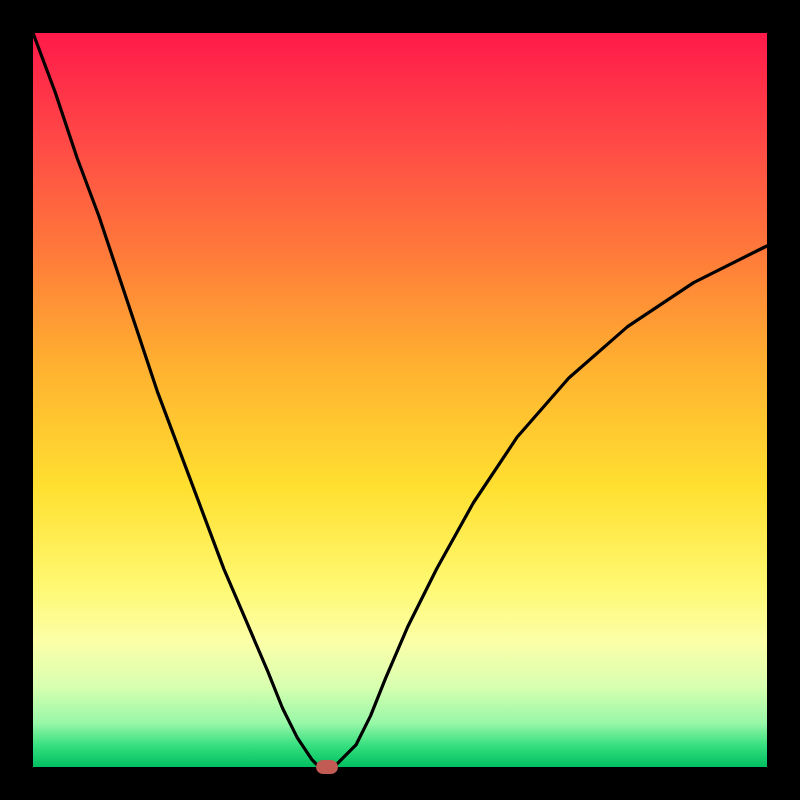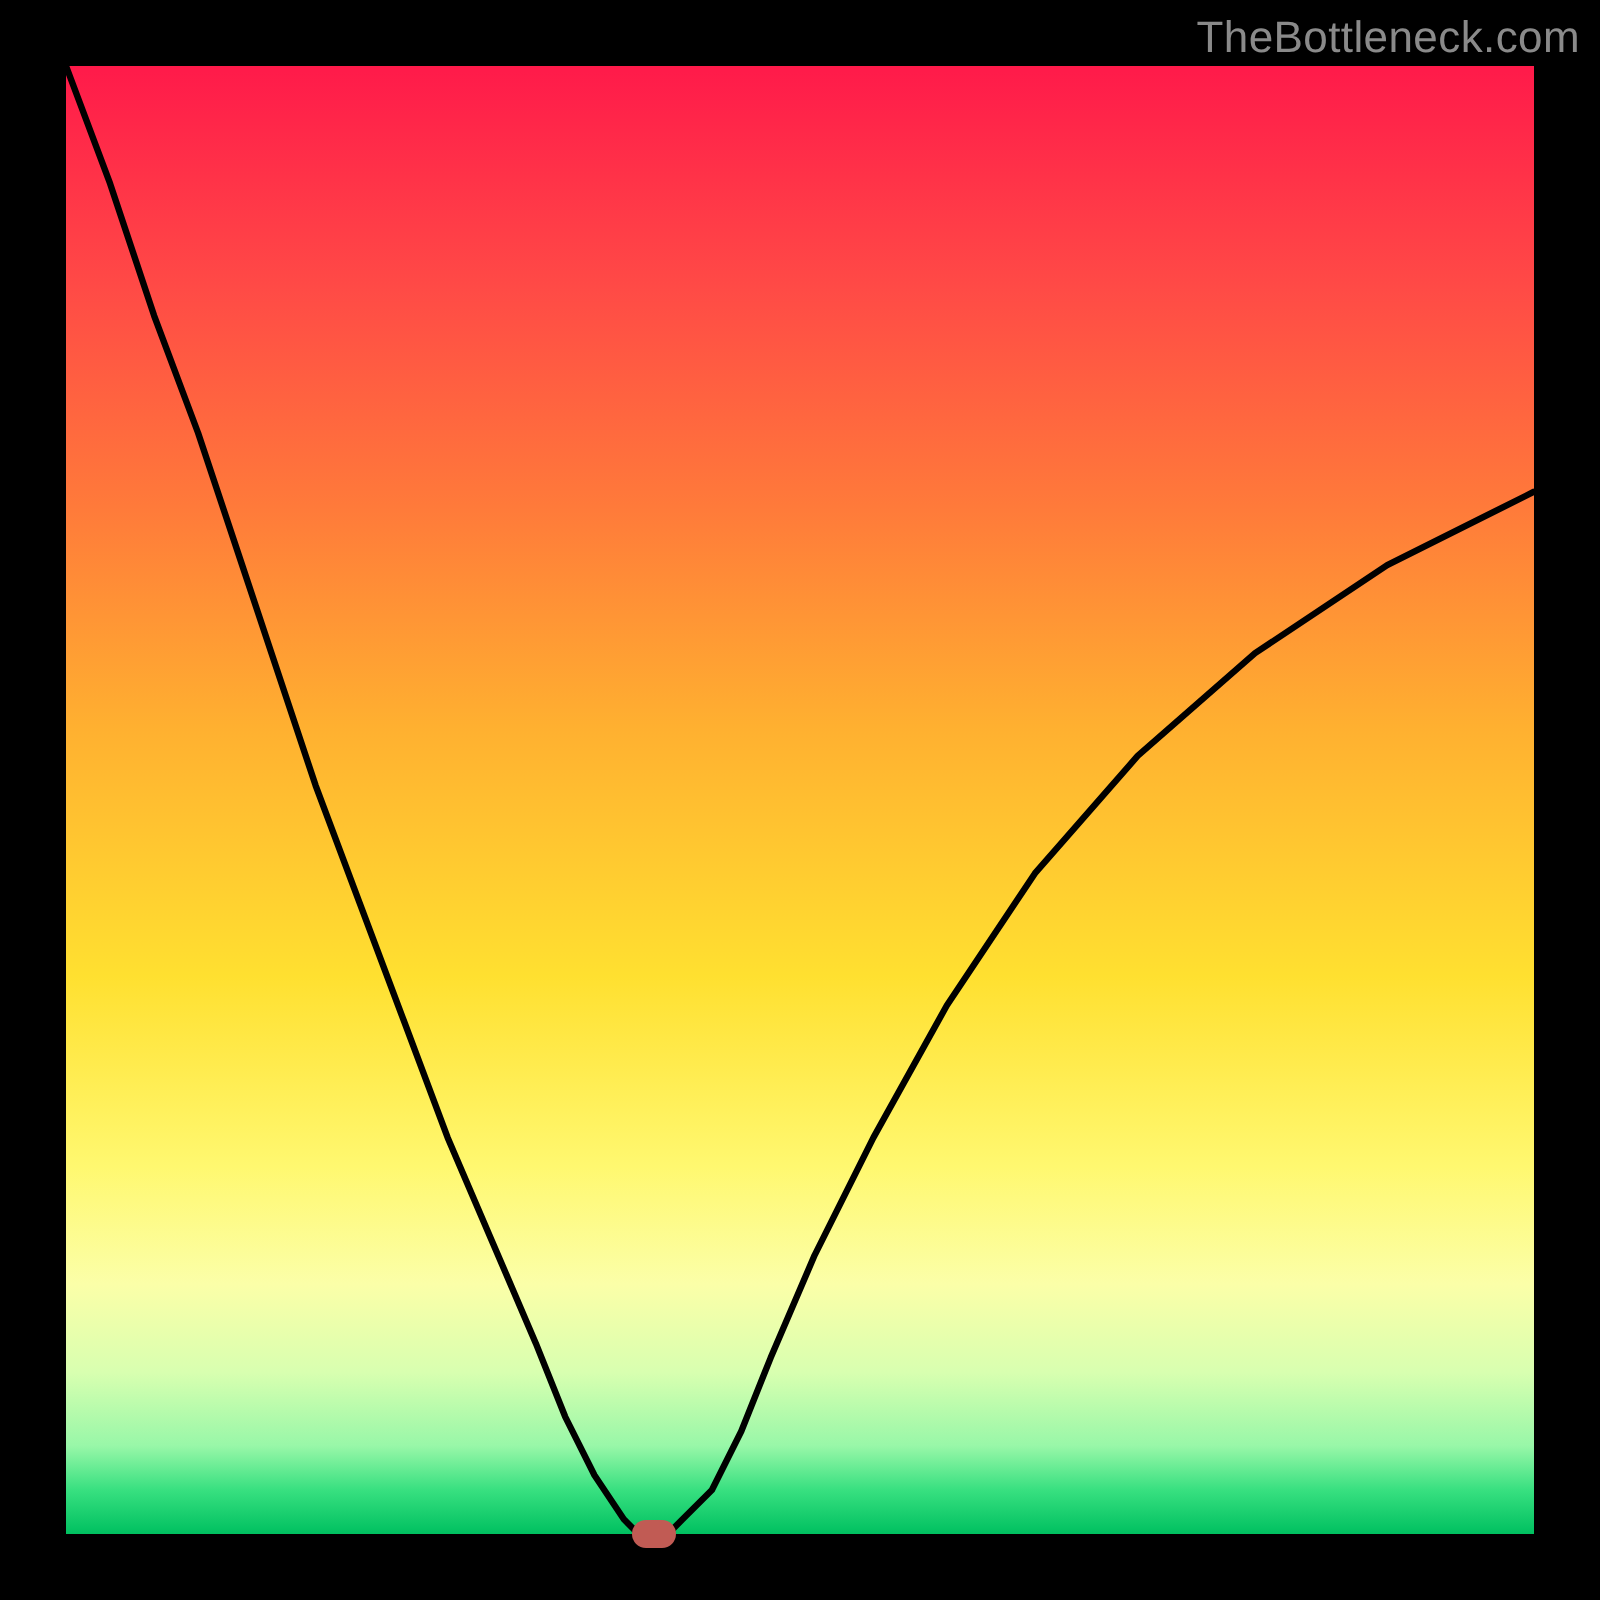--- a/index.html
+++ b/index.html
@@ -66,14 +66,13 @@
 </head>
 <body>
 
 <div class="frame">
   <div class="plot-area">
     <svg class="curve" viewBox="0 0 734 734" preserveAspectRatio="none">
       <path fill="none" stroke="#000" stroke-width="3.2" stroke-linejoin="round" stroke-linecap="round" d="M0.00 0.00 L22.02 58.72 L44.04 124.78 L66.06 183.50 L88.08 249.56 L102.76 293.60 L124.78 359.66 L146.80 418.38 L168.82 477.10 L190.84 535.82 L212.86 587.20 L234.88 638.58 L249.56 675.28 L264.24 704.64 L278.92 726.66 L286.26 734.00 L293.60 734.00 L300.94 734.00 L308.28 726.66 L322.96 711.98 L337.64 682.62 L352.32 645.92 L374.34 594.54 L403.70 535.82 L440.40 469.76 L484.44 403.70 L535.82 344.98 L594.54 293.60 L660.60 249.56 L734.00 212.86"></path>
     </svg>
     <div class="marker" style="left: 282.6px; top: 727px; background: rgb(193, 91, 84);"></div>
   </div>
-  <div class="watermark">TheBottleneck.com</div>
 </div>
 
 </body></html>

